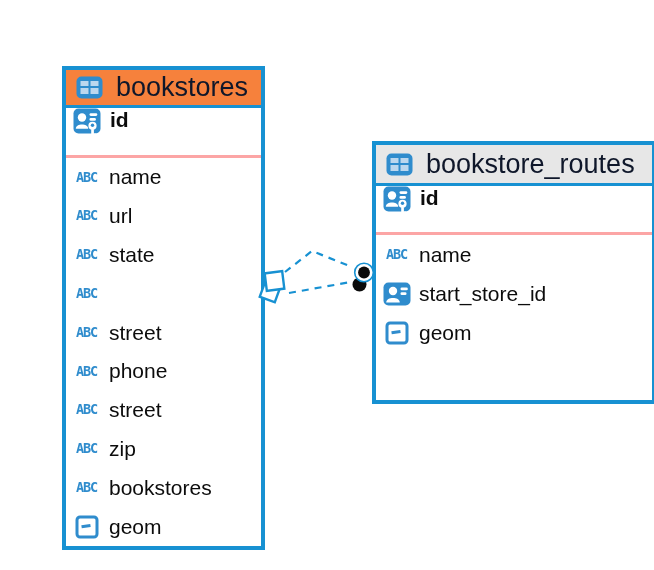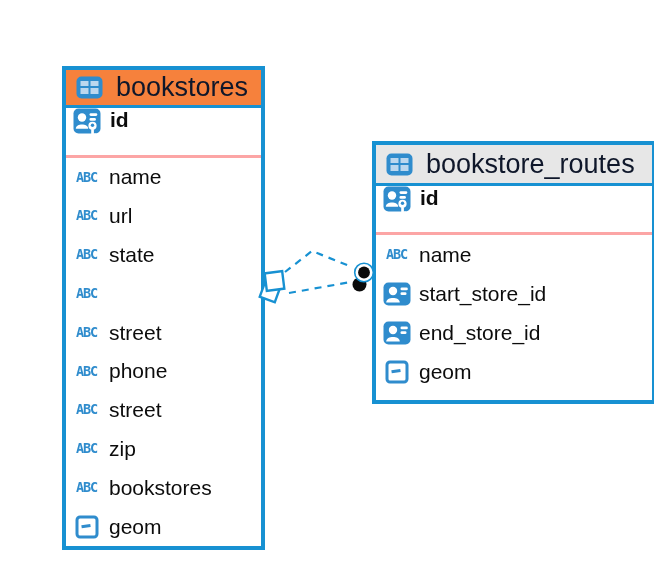--- a/index.html
+++ b/index.html
@@ -200,32 +200,20 @@
             <circle cx="10" cy="9" r="4.2" fill="#fff"></circle>
             <path d="M3.2 20.5 C3.2 14.6 16.8 14.6 16.8 20.5 L3.2 20.5 Z" fill="#fff"></path>
             <rect x="17.5" y="5.5" width="7.3" height="2.7" rx="1.3" fill="#fff"></rect>
             <rect x="17.5" y="10.3" width="6" height="2.7" rx="1.3" fill="#fff"></rect>
           </svg>
         </span>
         <span class="lbl">start_store_id</span>
       </div>
       <div class="row row-right">
         <span class="ic">
-          <svg width="28" height="24" viewBox="0 0 28 24">
-            <rect x="0.5" y="0.5" width="27" height="23" rx="5" fill="#2f8ccd"></rect>
-            <circle cx="10" cy="9" r="4.2" fill="#fff"></circle>
-            <path d="M3.2 20.5 C3.2 14.6 16.8 14.6 16.8 20.5 L3.2 20.5 Z" fill="#fff"></path>
-            <rect x="17.5" y="5.5" width="7.3" height="2.7" rx="1.3" fill="#fff"></rect>
-            <rect x="17.5" y="10.3" width="6" height="2.7" rx="1.3" fill="#fff"></rect>
-          </svg>
-        </span>
-        <span class="lbl">end_store_id</span>
-      </div>
-      <div class="row row-right">
-        <span class="ic">
           <svg width="24" height="24" viewBox="0 0 24 24">
             <rect x="2" y="2" width="20" height="20" rx="3" fill="#fff" stroke="#2f8ccd" stroke-width="3"></rect>
             <rect x="6.5" y="9.5" width="9" height="3.2" fill="#2f8ccd" transform="rotate(-8 11 11)"></rect>
           </svg>
         </span>
         <span class="lbl">geom</span>
       </div>
     </div>
   </div>
 

